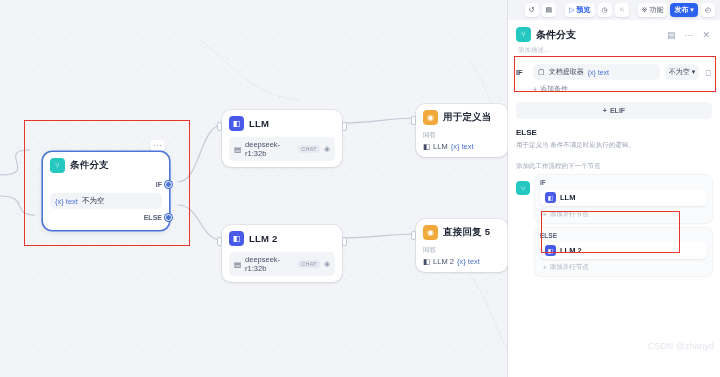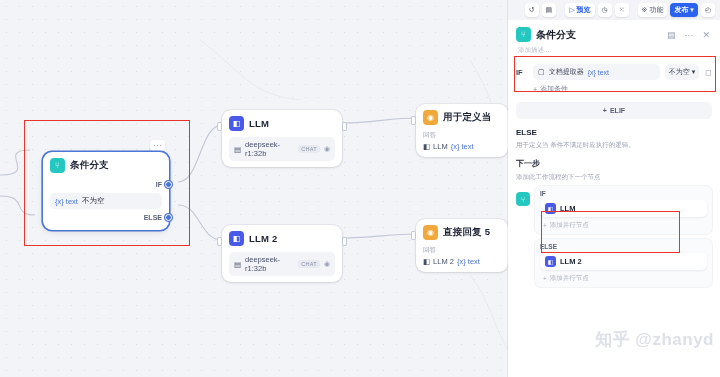--- a/index.html
+++ b/index.html
@@ -347,21 +347,20 @@
       <span>+</span>
       <span>ELIF</span>
     </div>
 
     <div class="sec">
       <div class="sec-t">ELSE</div>
       <div class="sec-d">用于定义当 条件不满足时应执行的逻辑。</div>
     </div>
 
     <div class="sec">
-      <div class="sec-t">下一步</div>
       <div class="sec-d">添加此工作流程的下一个节点</div>
     </div>
 
     <div class="next-wrap">
       <div class="next-ico">
         <span>⑂</span>
       </div>
       <div class="next-col">
 
         <div class="br-card">
@@ -389,19 +388,19 @@
           <div class="br-add">
             <span>+</span>
             <span>添加并行节点</span>
           </div>
         </div>
 
       </div>
     </div>
 
     <div class="wm">
-      <div class="wm1">知乎 @zhanyd</div>
+      <div class="wm2">CSDN @zhanyd</div>
     </div>
   </div>
 
   <div class="redbox" style="left:514px; top:56px; width:202px; height:36px;"></div>
   <div class="redbox" style="left:541px; top:211px; width:139px; height:42px;"></div>
 </div>
 
 </body></html>

